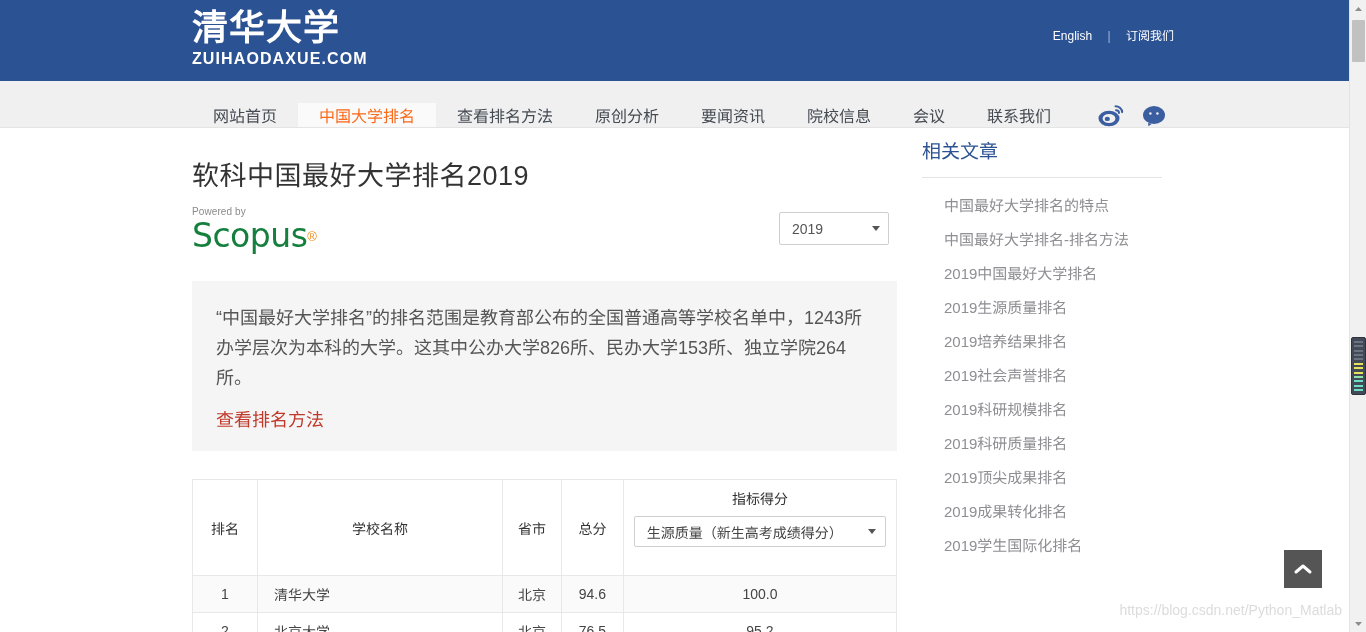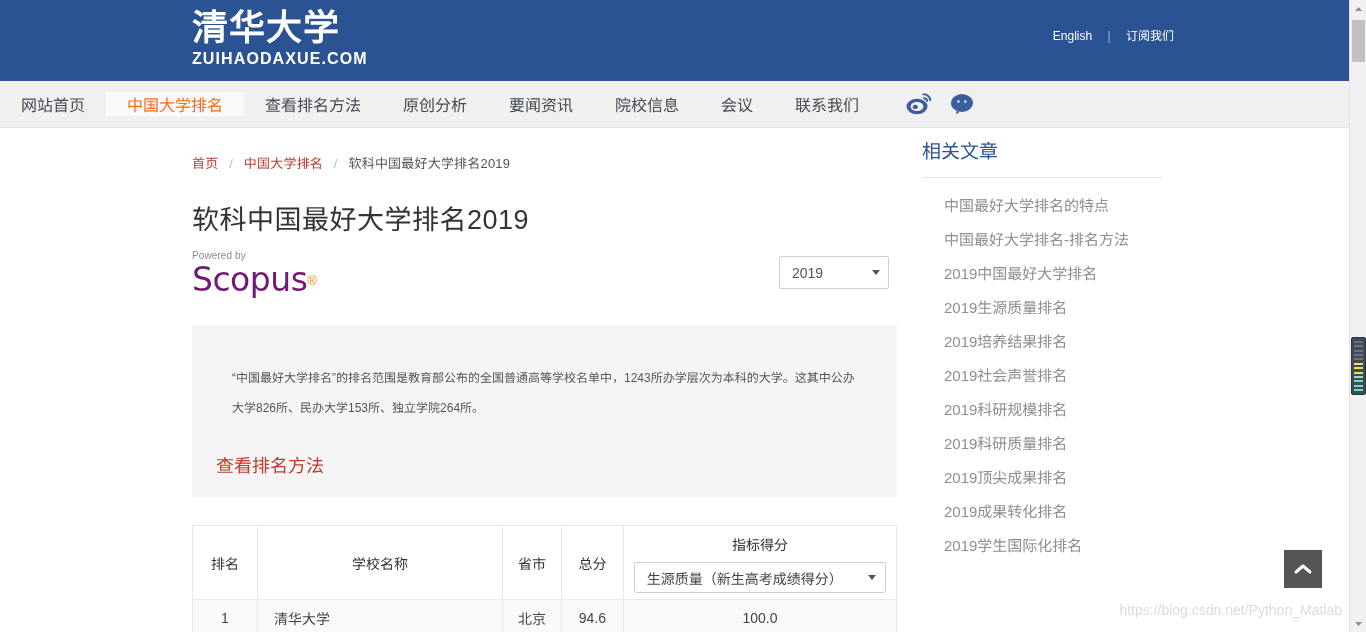--- a/index.html
+++ b/index.html
@@ -56,21 +56,22 @@
     margin: 0 10px;
     color: #9fb4d6;
   }
 
   
   .nav {
     height: 47px;
     background: #f0f0f0;
     border-bottom: 1px solid #e4e4e4;
     display: flex;
-    align-items: center;
+    align-items: flex-end;
+    padding-left: 192px;
     position: relative;
   }
   .nav-item {
     display: flex;
     align-items: center;
     padding: 0 21px;
     font-size: 16px;
     color: #444b52;
     text-decoration: none;
     white-space: nowrap;
@@ -138,21 +139,21 @@
   }
   .scopus .powered {
     font-size: 10px;
     color: #8a8a8a;
     display: block;
     margin-bottom: 2px;
     letter-spacing: .1px;
   }
   .scopus .word {
     font-size: 33px;
-    color: #701a75;
+    color: #15803d;
     letter-spacing: -.5px;
     display: inline-block;
     font-family: "DejaVu Sans", sans-serif;
   }
   .scopus .reg {
     font-size: 13px;
     color: #f08c1a;
     vertical-align: super;
   }
   .year-select {
@@ -179,24 +180,24 @@
   }
 
   
   .desc-box {
     background: #f5f5f5;
     margin-top: 12px;
     padding: 22px 24px 20px 24px;
     width: 705px;
   }
   .desc-text {
-    font-size: 12px;
+    font-size: 18px;
     line-height: 30px;
     color: #555;
-    margin: 16px;
+    margin: 0;
     text-indent: 0;
   }
   .desc-link {
     display: inline-block;
     margin-top: 12px;
     color: #c0392b;
     font-size: 18px;
     text-decoration: none;
     cursor: pointer;
   }
@@ -214,21 +215,21 @@
     text-align: center;
     vertical-align: middle;
   }
   .rank-table thead th {
     height: 74px;
     font-weight: normal;
     color: #333;
     background: #fff;
     padding: 0 4px;
   }
-  .rank-table thead th.metric-col { padding: 8px 10px 6px 10px; }
+  .rank-table thead th.metric-col { padding: 8px 10px 28px 10px; }
   .metric-title {
     font-size: 14px;
     color: #333;
     margin-bottom: 8px;
   }
   .metric-select {
     border: 1px solid #cfcfcf;
     background: #fff;
     height: 31px;
     border-radius: 2px;
@@ -377,27 +378,20 @@
           <circle cx="15.4" cy="8.4" r="1.25" fill="#f0f0f0"></circle>
         </svg>
       </span>
     </div>
   </div>
 
   <div class="content">
 
     <div class="main-col">
 
-      <div class="breadcrumb">
-        <a href="#">首页</a>
-        <span class="sep">/</span>
-        <a href="#">中国大学排名</a>
-        <span class="sep">/</span>
-        <span class="cur">软科中国最好大学排名2019</span>
-      </div>
 
       <h1 class="page-title">软科中国最好大学排名2019</h1>
 
       <div class="sponsor-row">
         <div class="scopus">
           <span class="powered">Powered by</span>
           <span class="word">Scopus</span><span class="reg">®</span>
         </div>
         <div class="year-select">
           <span>2019</span>

